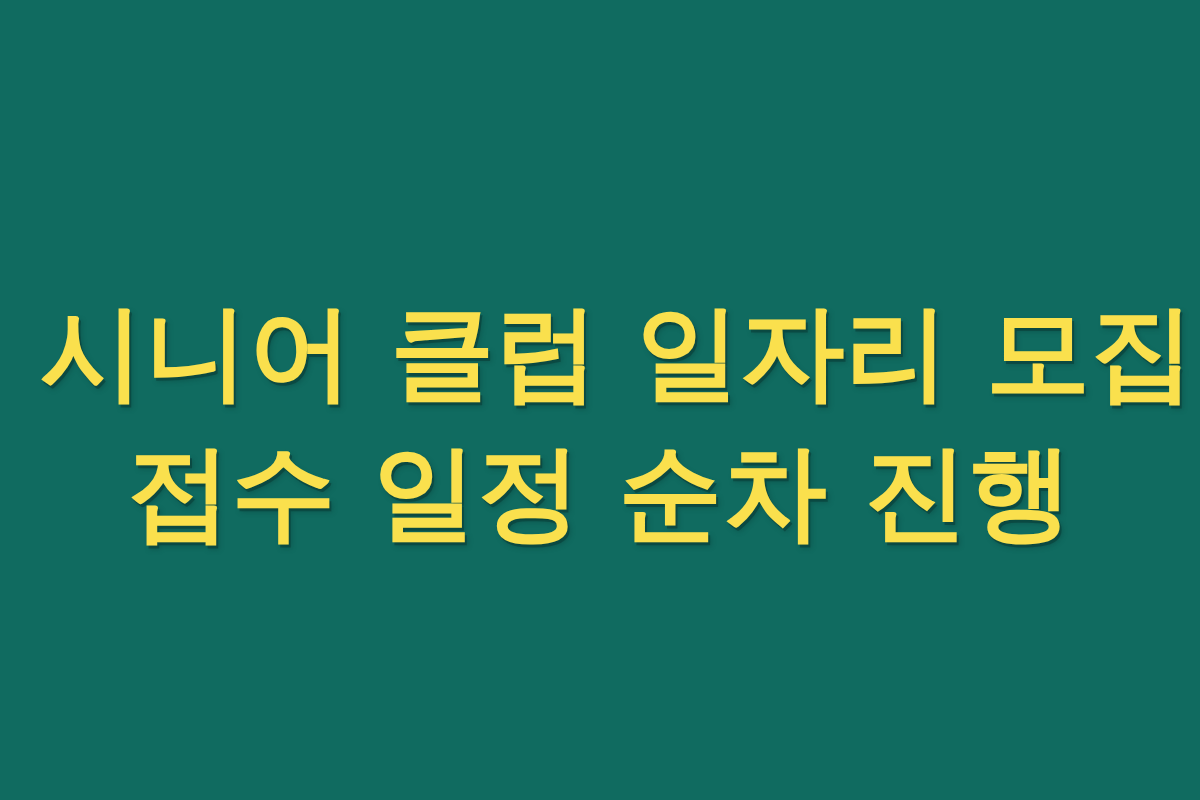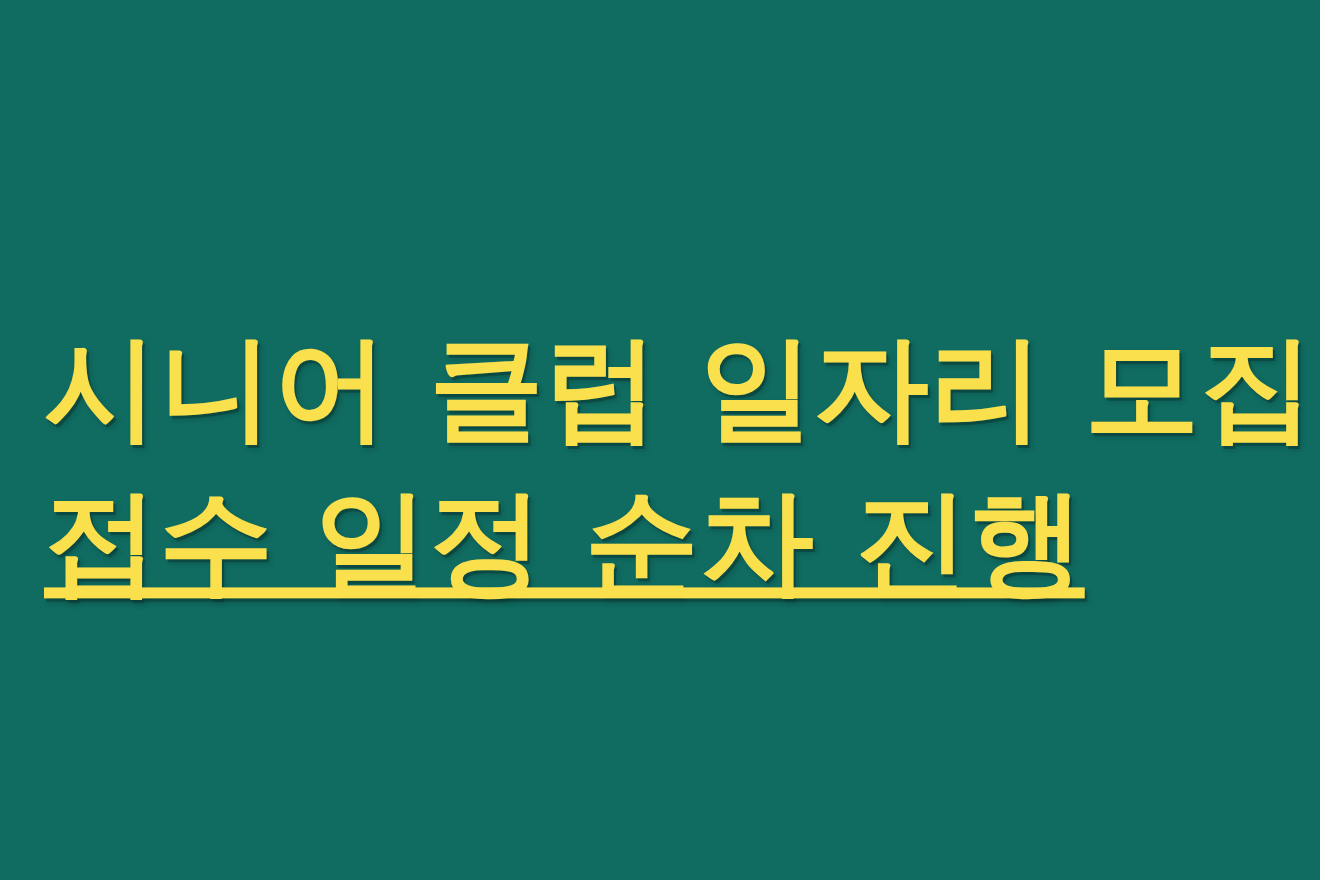--- a/index.html
+++ b/index.html
@@ -27,41 +27,42 @@
     justify-content: center;
     -webkit-font-smoothing: antialiased;
   }
 
   
   .headline {
     position: relative;
     width: 1120px;
     margin: 0;
     padding: 0;
+    text-align: center;
     
     transform: translateY(22px);
   }
 
   .headline-line {
     display: block;
     color: #FAE04D;
     font-family: "DejaVu Sans", "Liberation Sans", sans-serif;
     font-size: 104px;
     font-weight: 700;
     line-height: 140px;
     letter-spacing: 0.5px;
     white-space: nowrap;
     
     text-shadow:
       2px 3px 0 rgba(9, 58, 52, 0.55),
       3px 4px 5px rgba(6, 44, 39, 0.35);
   }
 
   .headline-line--1 { font-size: 104px; }
-  .headline-line--2 { font-size: 104px; text-decoration: underline; }
+  .headline-line--2 { font-size: 104px; }
 </style>
 </head>
 <body>
 
 <div class="banner" style="background: rgb(16, 107, 96);">
 
   <div class="headline">
 
     <span class="headline-line headline-line--1" style="color: rgb(250, 224, 77); text-shadow: rgba(9, 58, 52, 0.55) 2px 3px 0px, rgba(9, 58, 52, 0.35) 3px 4px 5px;">시니어 클럽 일자리 모집</span>
 

